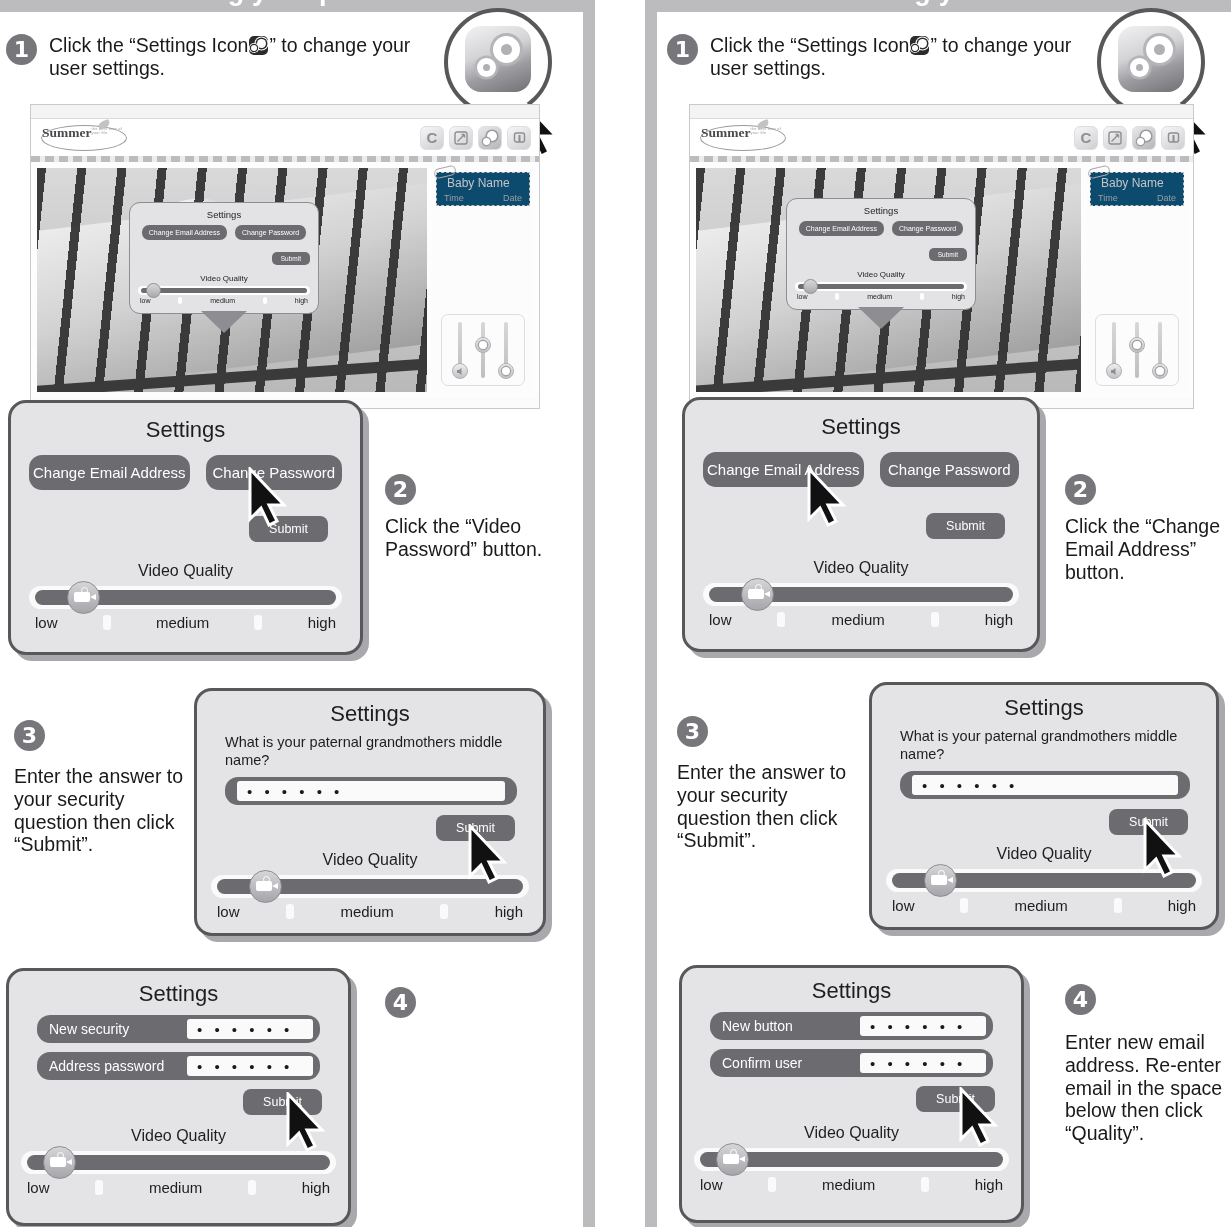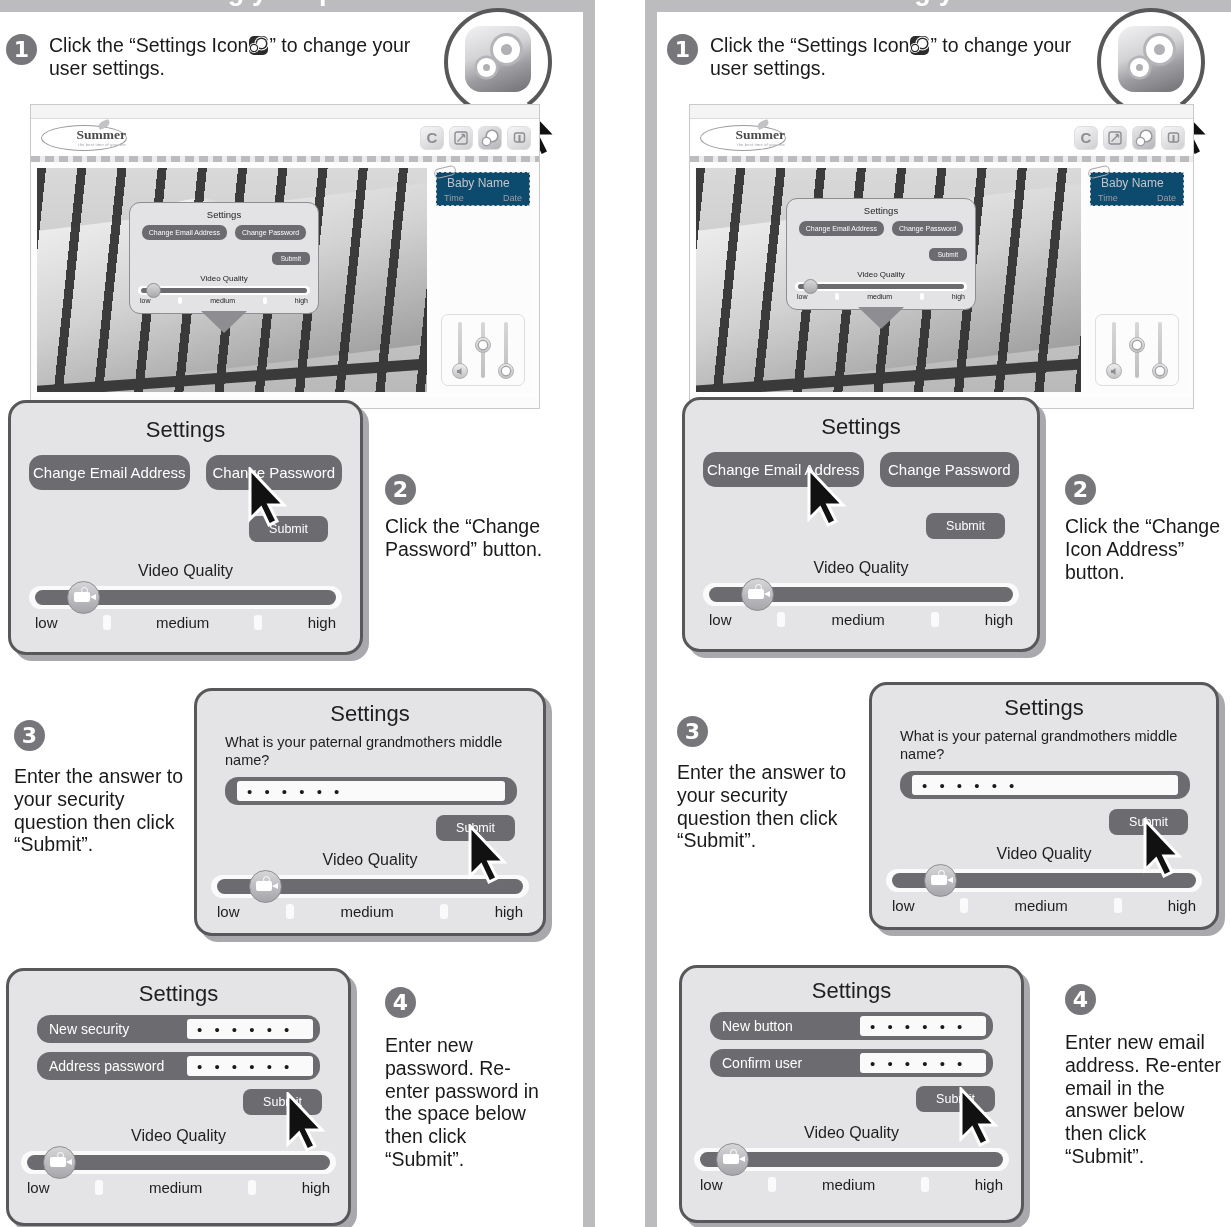--- a/index.html
+++ b/index.html
@@ -133,22 +133,22 @@
     height: 14px; background: #f4f4f5; border-bottom: 1px solid #dadadc;
   }
   .device .dev-header {
     height: 37px; background: #ffffff;
     display: flex; align-items: center; justify-content: space-between;
     padding: 0 8px 0 10px; position: relative;
   }
   .logo-oval {
     width: 86px; height: 26px; border: 1.5px solid #9b9b9f;
     border-radius: 50%/50%; background: #fff;
-    display: flex; flex-direction: column;
-    align-items: flex-end; justify-content: center;
+    display: flex; flex-direction: row;
+    align-items: flex-start; justify-content: center;
     position: relative;
   }
   .logo-oval .logo-word {
     font-size: 13.5px; font-weight: bold; color: #4a4a4e;
     font-family: "Liberation Serif", serif; line-height: 1;
   }
   .logo-oval .logo-tag {
     font-size: 4px; color: #a0a0a4; line-height: 1; margin-top: 1px;
     letter-spacing: .2px;
   }
@@ -510,21 +510,21 @@
     <div class="cursor" style="left:246px; top:455px;">
       <svg width="44" height="62" viewBox="0 0 44 62">
           <path d="M4 2 L4 52 L15 41 L23 58 L31 54 L23 38 L38 38 Z" fill="#111" stroke="#fff" stroke-width="3"></path>
         </svg>
     </div>
 
     <div class="step-block" style="left:385px; top:462px; width:190px;">
       <div class="st-head">
           <div class="step-num">2</div>
         </div>
-      <div class="instr step-text">Click the “Change Password” button.</div>
+      <div class="instr step-text">Click the “Video Password” button.</div>
     </div>
 
     <div class="step-block" style="left:14px; top:708px; width:175px;">
       <div class="st-head">
           <div class="step-num">3</div>
         </div>
       <div class="instr step-text" style="margin-top:14px;">Enter the answer to your security question then click “Submit”.</div>
     </div>
 
     <div class="dialog" style="left:194px; top:676px; width:352px; height:248px;">
@@ -594,21 +594,20 @@
     <div class="cursor" style="left:284px; top:1080px;">
       <svg width="44" height="62" viewBox="0 0 44 62">
           <path d="M4 2 L4 52 L15 41 L23 58 L31 54 L23 38 L38 38 Z" fill="#111" stroke="#fff" stroke-width="3"></path>
         </svg>
     </div>
 
     <div class="step-block" style="left:385px; top:975px; width:165px;">
       <div class="st-head">
           <div class="step-num">4</div>
         </div>
-      <div class="instr step-text" style="margin-top:16px;">Enter new password. Re-enter password in the space below then click “Submit”.</div>
     </div>
 
   </div>
 
   <div class="column" id="col-right">
 
     <div class="step1-row" style="left:10px; top:22px; width:420px;">
       <div class="step-num">1</div>
       <div class="instr">
         <span>Click the “Settings Icon</span><span class="inline-gear"></span><span>” to change your user settings.</span>
@@ -746,21 +745,21 @@
     <div class="cursor" style="left:148px; top:455px;">
       <svg width="44" height="62" viewBox="0 0 44 62">
           <path d="M4 2 L4 52 L15 41 L23 58 L31 54 L23 38 L38 38 Z" fill="#111" stroke="#fff" stroke-width="3"></path>
         </svg>
     </div>
 
     <div class="step-block" style="left:408px; top:462px; width:160px;">
       <div class="st-head">
           <div class="step-num">2</div>
         </div>
-      <div class="instr step-text">Click the “Change Icon Address” button.</div>
+      <div class="instr step-text">Click the “Change Email Address” button.</div>
     </div>
 
     <div class="step-block" style="left:20px; top:704px; width:170px;">
       <div class="st-head">
           <div class="step-num">3</div>
         </div>
       <div class="instr step-text" style="margin-top:14px;">Enter the answer to your security question then click “Submit”.</div>
     </div>
 
     <div class="dialog" style="left:212px; top:670px; width:350px; height:248px;">
@@ -830,17 +829,17 @@
     <div class="cursor" style="left:300px; top:1075px;">
       <svg width="44" height="62" viewBox="0 0 44 62">
           <path d="M4 2 L4 52 L15 41 L23 58 L31 54 L23 38 L38 38 Z" fill="#111" stroke="#fff" stroke-width="3"></path>
         </svg>
     </div>
 
     <div class="step-block" style="left:408px; top:972px; width:160px;">
       <div class="st-head">
           <div class="step-num">4</div>
         </div>
-      <div class="instr step-text" style="margin-top:16px;">Enter new email address. Re-enter email in the answer below then click “Submit”.</div>
+      <div class="instr step-text" style="margin-top:16px;">Enter new email address. Re-enter email in the space below then click “Quality”.</div>
     </div>
 
   </div>
 </div>
 
 </body></html>

